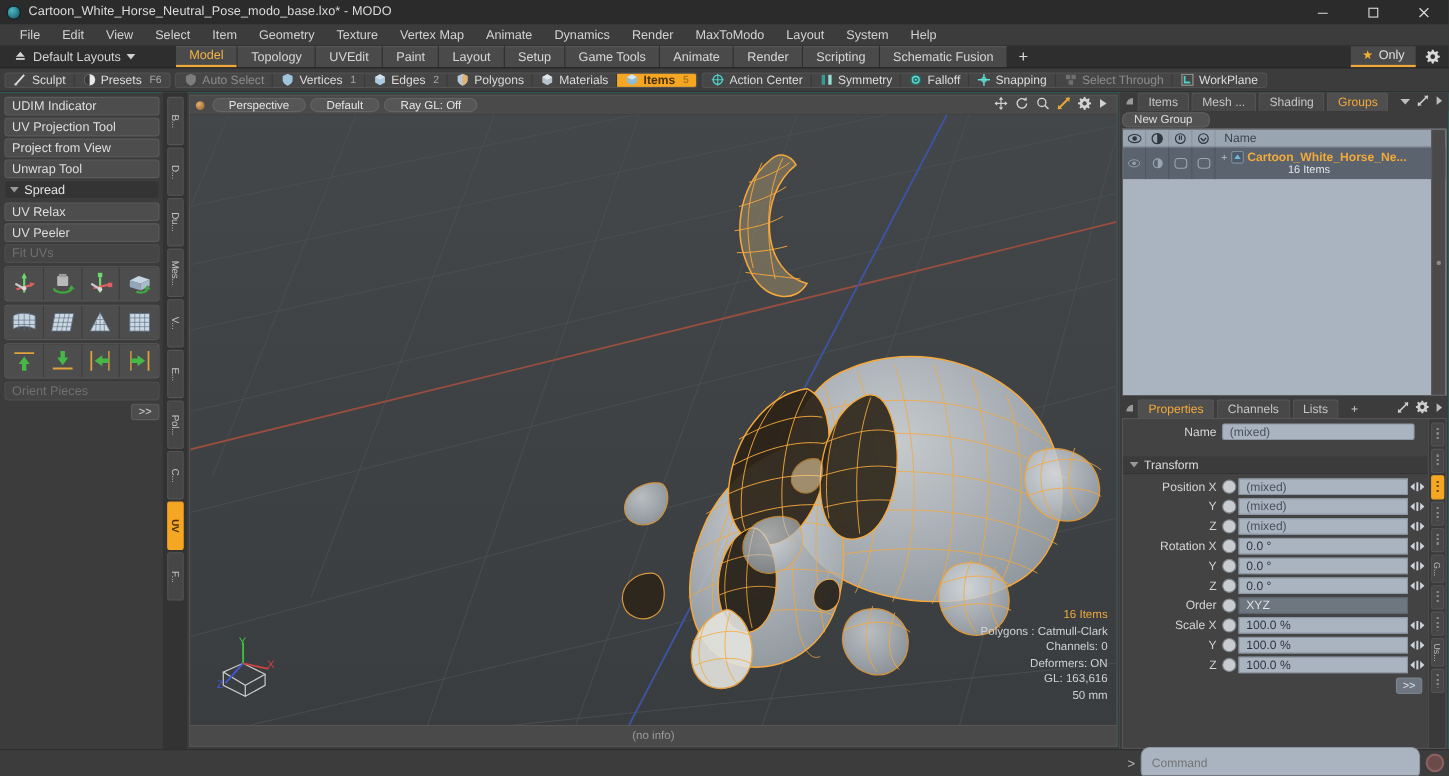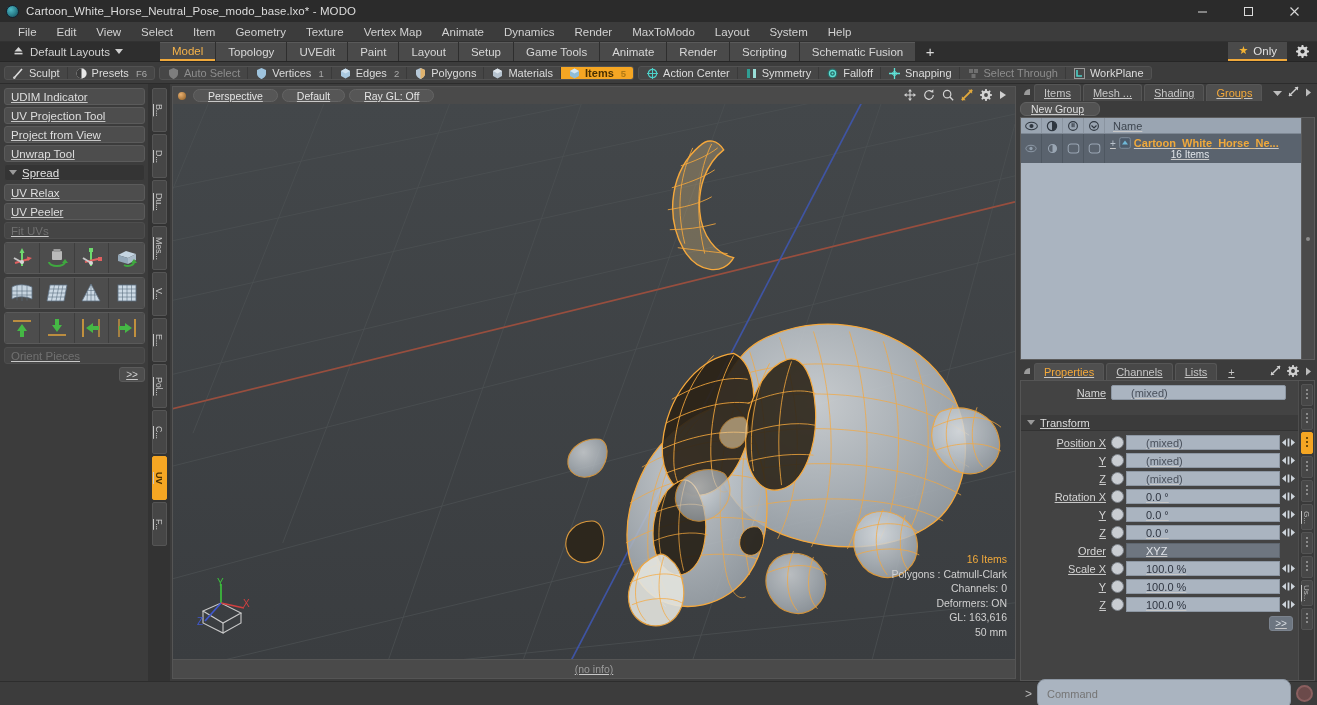--- a/index.html
+++ b/index.html
@@ -67,36 +67,36 @@
   }
   .star { color:#f2b233; font-size:11px; }
   .lb-gear { width:30px; display:flex; align-items:center; justify-content:center; }
 
   
   .modebar {
     height:22px; flex:0 0 22px; background:#3c3c3c; display:flex; align-items:center;
     padding:2px 4px; gap:4px; border-bottom:1px solid #2c2c2c;
   }
   .mgroup {
-    display:flex; align-items:flex-start; height:14px; background:#464646;
+    display:flex; align-items:center; height:14px; background:#464646;
     border-radius:3px; overflow:hidden; border:1px solid #525252;
   }
   .mbtn {
     display:flex; align-items:center; gap:4px; padding:0 7px; font-size:11px; color:#dcdcdc;
     border-right:1px solid #3a3a3a; white-space:nowrap;
   }
   .mbtn:last-child { border-right:none; }
   .mbtn.dim { color:#8d8d8d; }
   .mbtn.active { background:#f5a623; color:#4a3000; font-weight:bold; }
   .mbtn .num { color:#a9a9a9; font-size:9.5px; margin-left:3px; }
   .mbtn.active .num { color:#b07a14; }
   .ico { width:13px; height:13px; flex:0 0 13px; display:inline-block; }
 
   
-  .main { flex:1 1 auto; display:flex; min-height:0; background:#14b8a6;text-decoration:underline; }
+  .main { flex:1 1 auto; display:flex; min-height:0; background:#14b8a6; }
 
   
   .leftpanel { width:170px; flex:0 0 170px; display:flex; background:#3c3c3c; position:relative; }
   .lp-content { width:148px; flex:0 0 148px; padding:4px 3px 0 4px; }
   .lp-btn {
     height:17px; line-height:16px; background:#4d4d4d; border:1px solid #5b5b5b; border-radius:3px;
     margin-bottom:2px; padding:0 6px; font-size:11.5px; color:#dedede; white-space:nowrap; overflow:hidden;
   }
   .lp-btn.dis { color:#707070; background:#454545; border-color:#4e4e4e; }
   .lp-head {
@@ -158,21 +158,21 @@
   
   .props { flex:1 1 auto; display:flex; flex-direction:column; min-height:0; margin-top:3px; }
   .pr-tabrow { height:17px; flex:0 0 17px; display:flex; align-items:stretch; padding-left:2px; }
   .pr-body { flex:1 1 auto; background:#434343; border:1px solid #555; margin:0 2px; display:flex; min-height:0; }
   .pr-fields { flex:1 1 auto; padding:3px 0 0 0; min-width:0; }
   .prow { height:17px; display:flex; align-items:center; margin-bottom:1px; padding-right:2px; }
   .plabel { width:90px; flex:0 0 90px; text-align:right; padding-right:5px; font-size:11px; color:#d4d4d4; }
   .pkey { width:13px; height:13px; flex:0 0 13px; border-radius:50%; background:#c9cdd2; border:1px solid #7e848b; margin-right:2px; }
   .pfield {
     flex:1 1 auto; height:15px; background:#aab4c0; border:1px solid #8d97a3; display:flex; align-items:center;
-    padding-left:19px; font-size:11px; color:#2f3540; position:relative; min-width:0;
+    padding-left:6px; font-size:11px; color:#2f3540; position:relative; min-width:0;
   }
   .pfield.mixed { color:#4a515c; }
   .pspin { width:16px; flex:0 0 16px; height:15px; display:flex; align-items:center; justify-content:center; }
   .pfield.dropdown { background:#6e7680; border-color:#5e666f; color:#dfe3e8; }
   .section-head { height:16px; display:flex; align-items:center; gap:5px; padding-left:6px; background:#3b3b3b; border-bottom:1px solid #333; margin-bottom:3px; font-size:11px; color:#dcdcdc;margin-top:14px; }
   .pr-vtabs { width:16px; flex:0 0 16px; background:#3a3a3a; border-left:1px solid #4e4e4e; display:flex; flex-direction:column; align-items:center; padding-top:3px; }
   .prvt { width:12px; height:22px; background:#474747; border:1px solid #545454; border-radius:2px; margin-bottom:2px; display:flex; align-items:center; justify-content:center; }
   .prvt .dots { width:2px; height:12px; background:repeating-linear-gradient(#8a8a8a 0 2px, transparent 2px 4px); }
   .prvt.active { background:#f5a623; border-color:#f5a623; }
   .prvt.active .dots { background:repeating-linear-gradient(#704c08 0 2px, transparent 2px 4px); }

